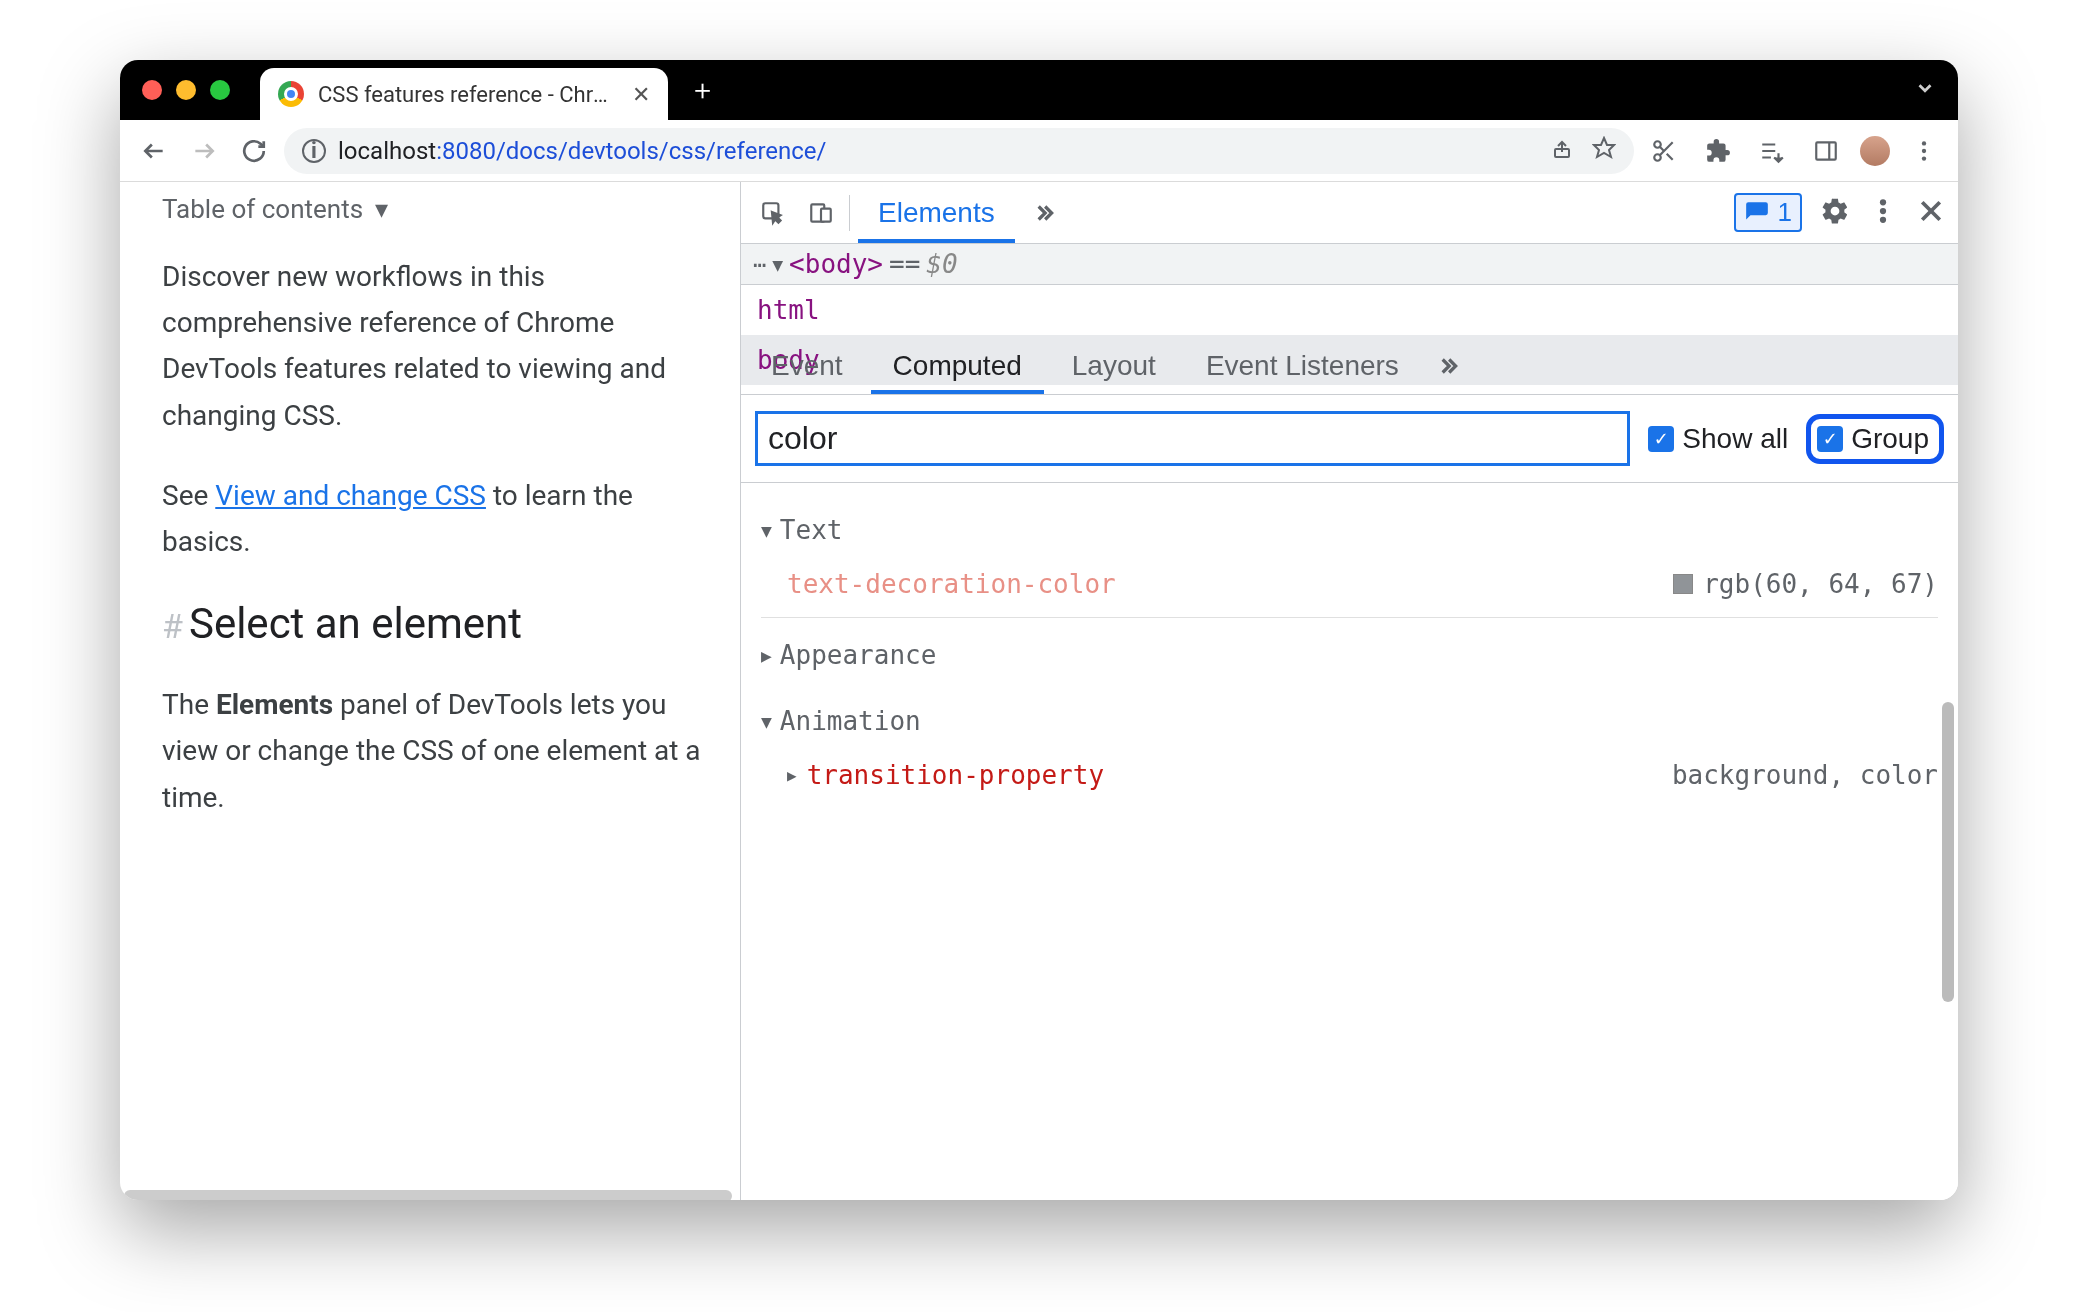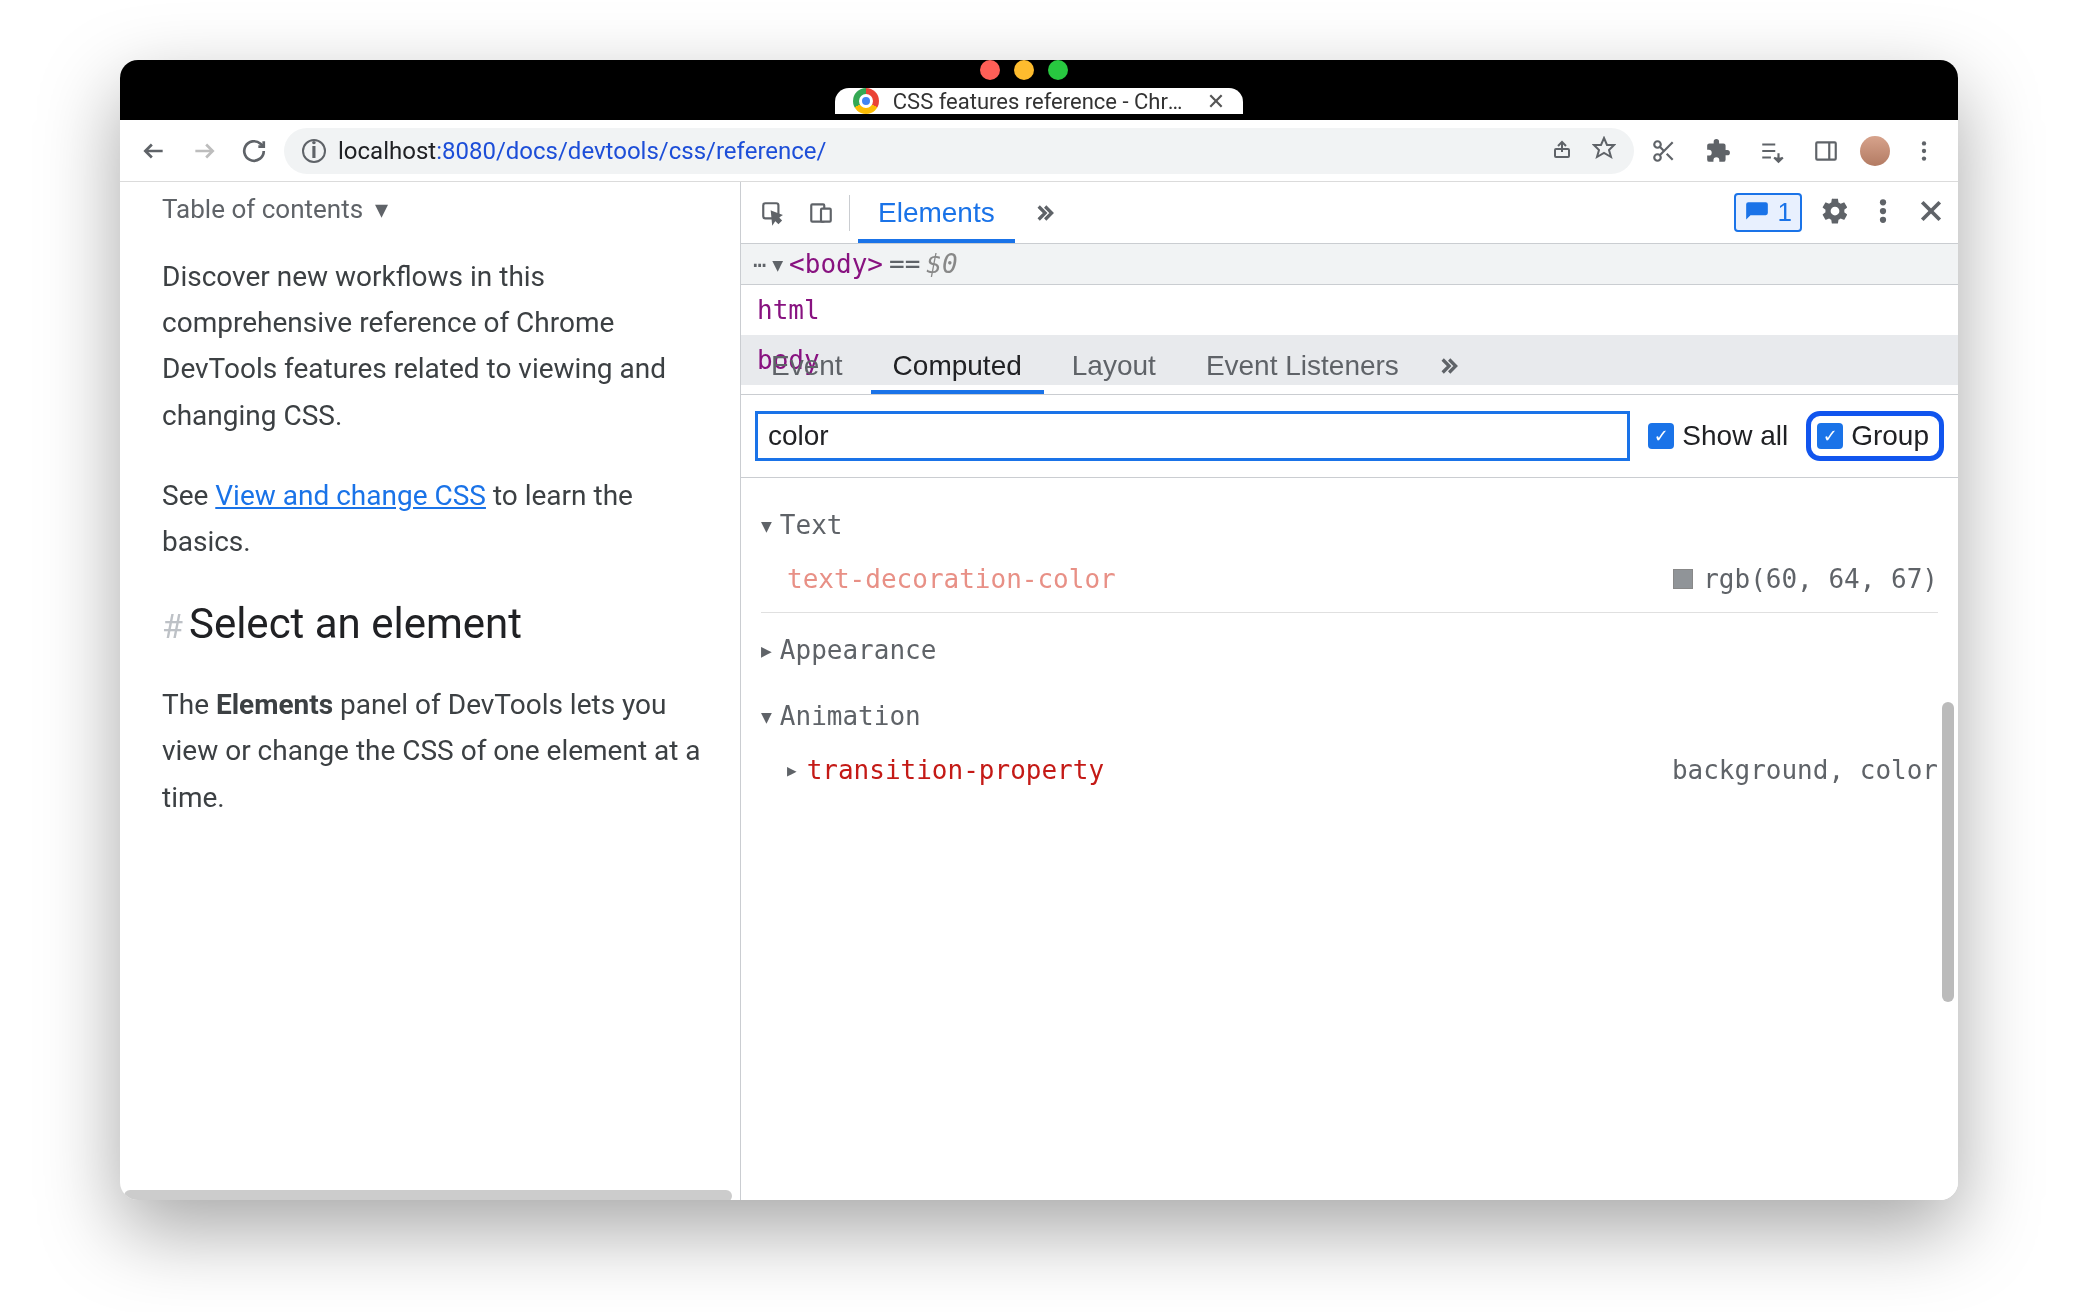--- a/index.html
+++ b/index.html
@@ -21,21 +21,20 @@
       display: flex;
       flex-direction: column;
     }
     
     .titlebar {
       background: #000;
       height: 60px;
       display: flex;
       align-items: center;
       padding: 0 22px;
-      flex-direction: column;
     }
     .traffic-lights { display: flex; gap: 14px; margin-right: 30px; }
     .tl { width: 20px; height: 20px; border-radius: 50%; }
     .tl-red { background: #ff5f57; }
     .tl-yellow { background: #febc2e; }
     .tl-green { background: #28c840; }
     .tab {
       background: #fff;
       height: 52px;
       border-radius: 14px 14px 0 0;
@@ -205,21 +204,21 @@
     .filter-row {
       display: flex;
       align-items: center;
       padding: 16px 14px;
       gap: 18px;
       border-bottom: 1px solid #cacdd1;
     }
     .filter-input {
       flex: 1;
       border: 3px solid #1a73e8;
-      font-size: 28px;
+      font-size: 32px;
       padding: 6px 10px;
       font-family: inherit;
       color: #202124;
       background: #fff;
     }
     .cb-wrap { display: flex; align-items: center; gap: 8px; font-size: 28px; color: #202124; }
     .cb {
       width: 26px; height: 26px; border-radius: 4px;
       background: #1a73e8; display: flex; align-items: center; justify-content: center;
       color: #fff; font-size: 18px;

